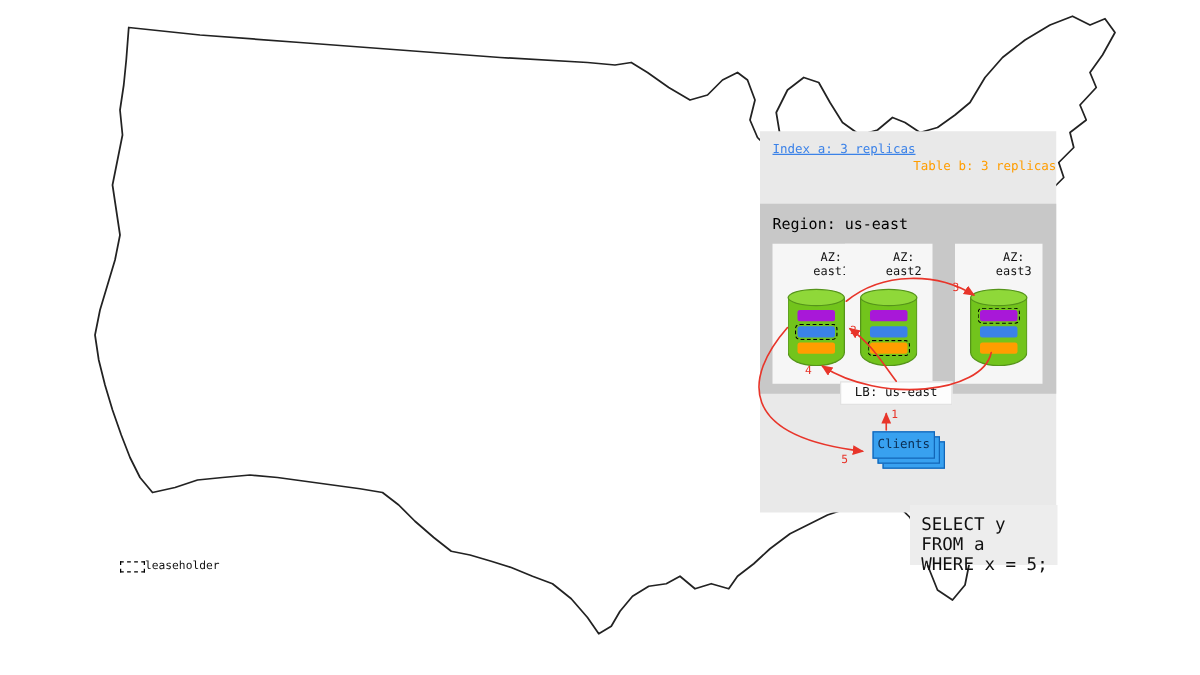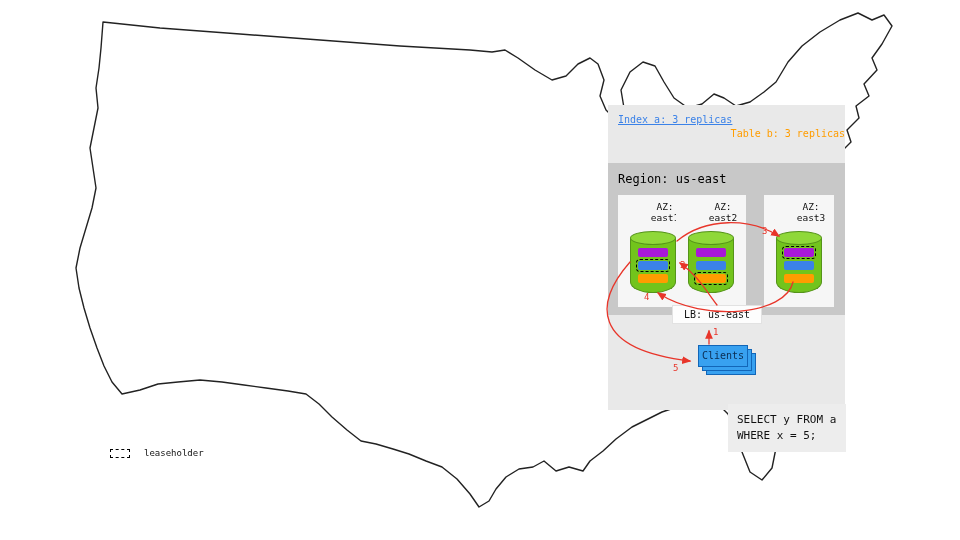--- a/index.html
+++ b/index.html
@@ -43,25 +43,25 @@
         line-height: 17px; color: #111; z-index: 3; }
 
   .clients { position: absolute; left: 90px; top: 240px; width: 60px; height: 32px; z-index: 3; }
   .clients .layer { position: absolute; width: 50px; height: 22px;
                     background: var(--clients_fill); border: 1px solid var(--clients_edge); }
   .layer.l3 { left: 8px; top: 8px; }
   .layer.l2 { left: 4px; top: 4px; }
   .layer.l1 { left: 0; top: 0; font-size: 10px; text-align: center; line-height: 20px; color: #0b2d52; }
 
   .sql-box { position: absolute; left: 728px; top: 404px; width: 118px; height: 48px;
-             background: #ededed; z-index: 12; font-size: 11px; line-height: 16px;
+             background: #ededed; z-index: 12; font-size: 14px; line-height: 16px;
              padding: 8px 0 0 9px; color: #111; }
 
-  .lease-legend { position: absolute; left: 110px; top: 448px; display: flex; align-items: center;
-                  gap: 14px; z-index: 5; font-size: 9px; color: #111; text-align: right; }
+  .lease-legend { position: absolute; left: 96px; top: 448px; display: flex; align-items: center;
+                  gap: 0; z-index: 5; font-size: 9px; color: #111; text-align: right; }
   .lease-swatch { width: 20px; height: 9px; border: 1.5px dashed #000; background: #fff; }
 
   
   .arrows { position: absolute; inset: 0; z-index: 30; pointer-events: none; }
   .flow { fill: none; stroke: var(--arrow); stroke-width: 1.3; stroke-linecap: round; }
   .ah { fill: var(--arrow); }
   .num { position: absolute; z-index: 31; color: var(--arrow); font-size: 9px; }
 </style>
 </head>
 <body>

